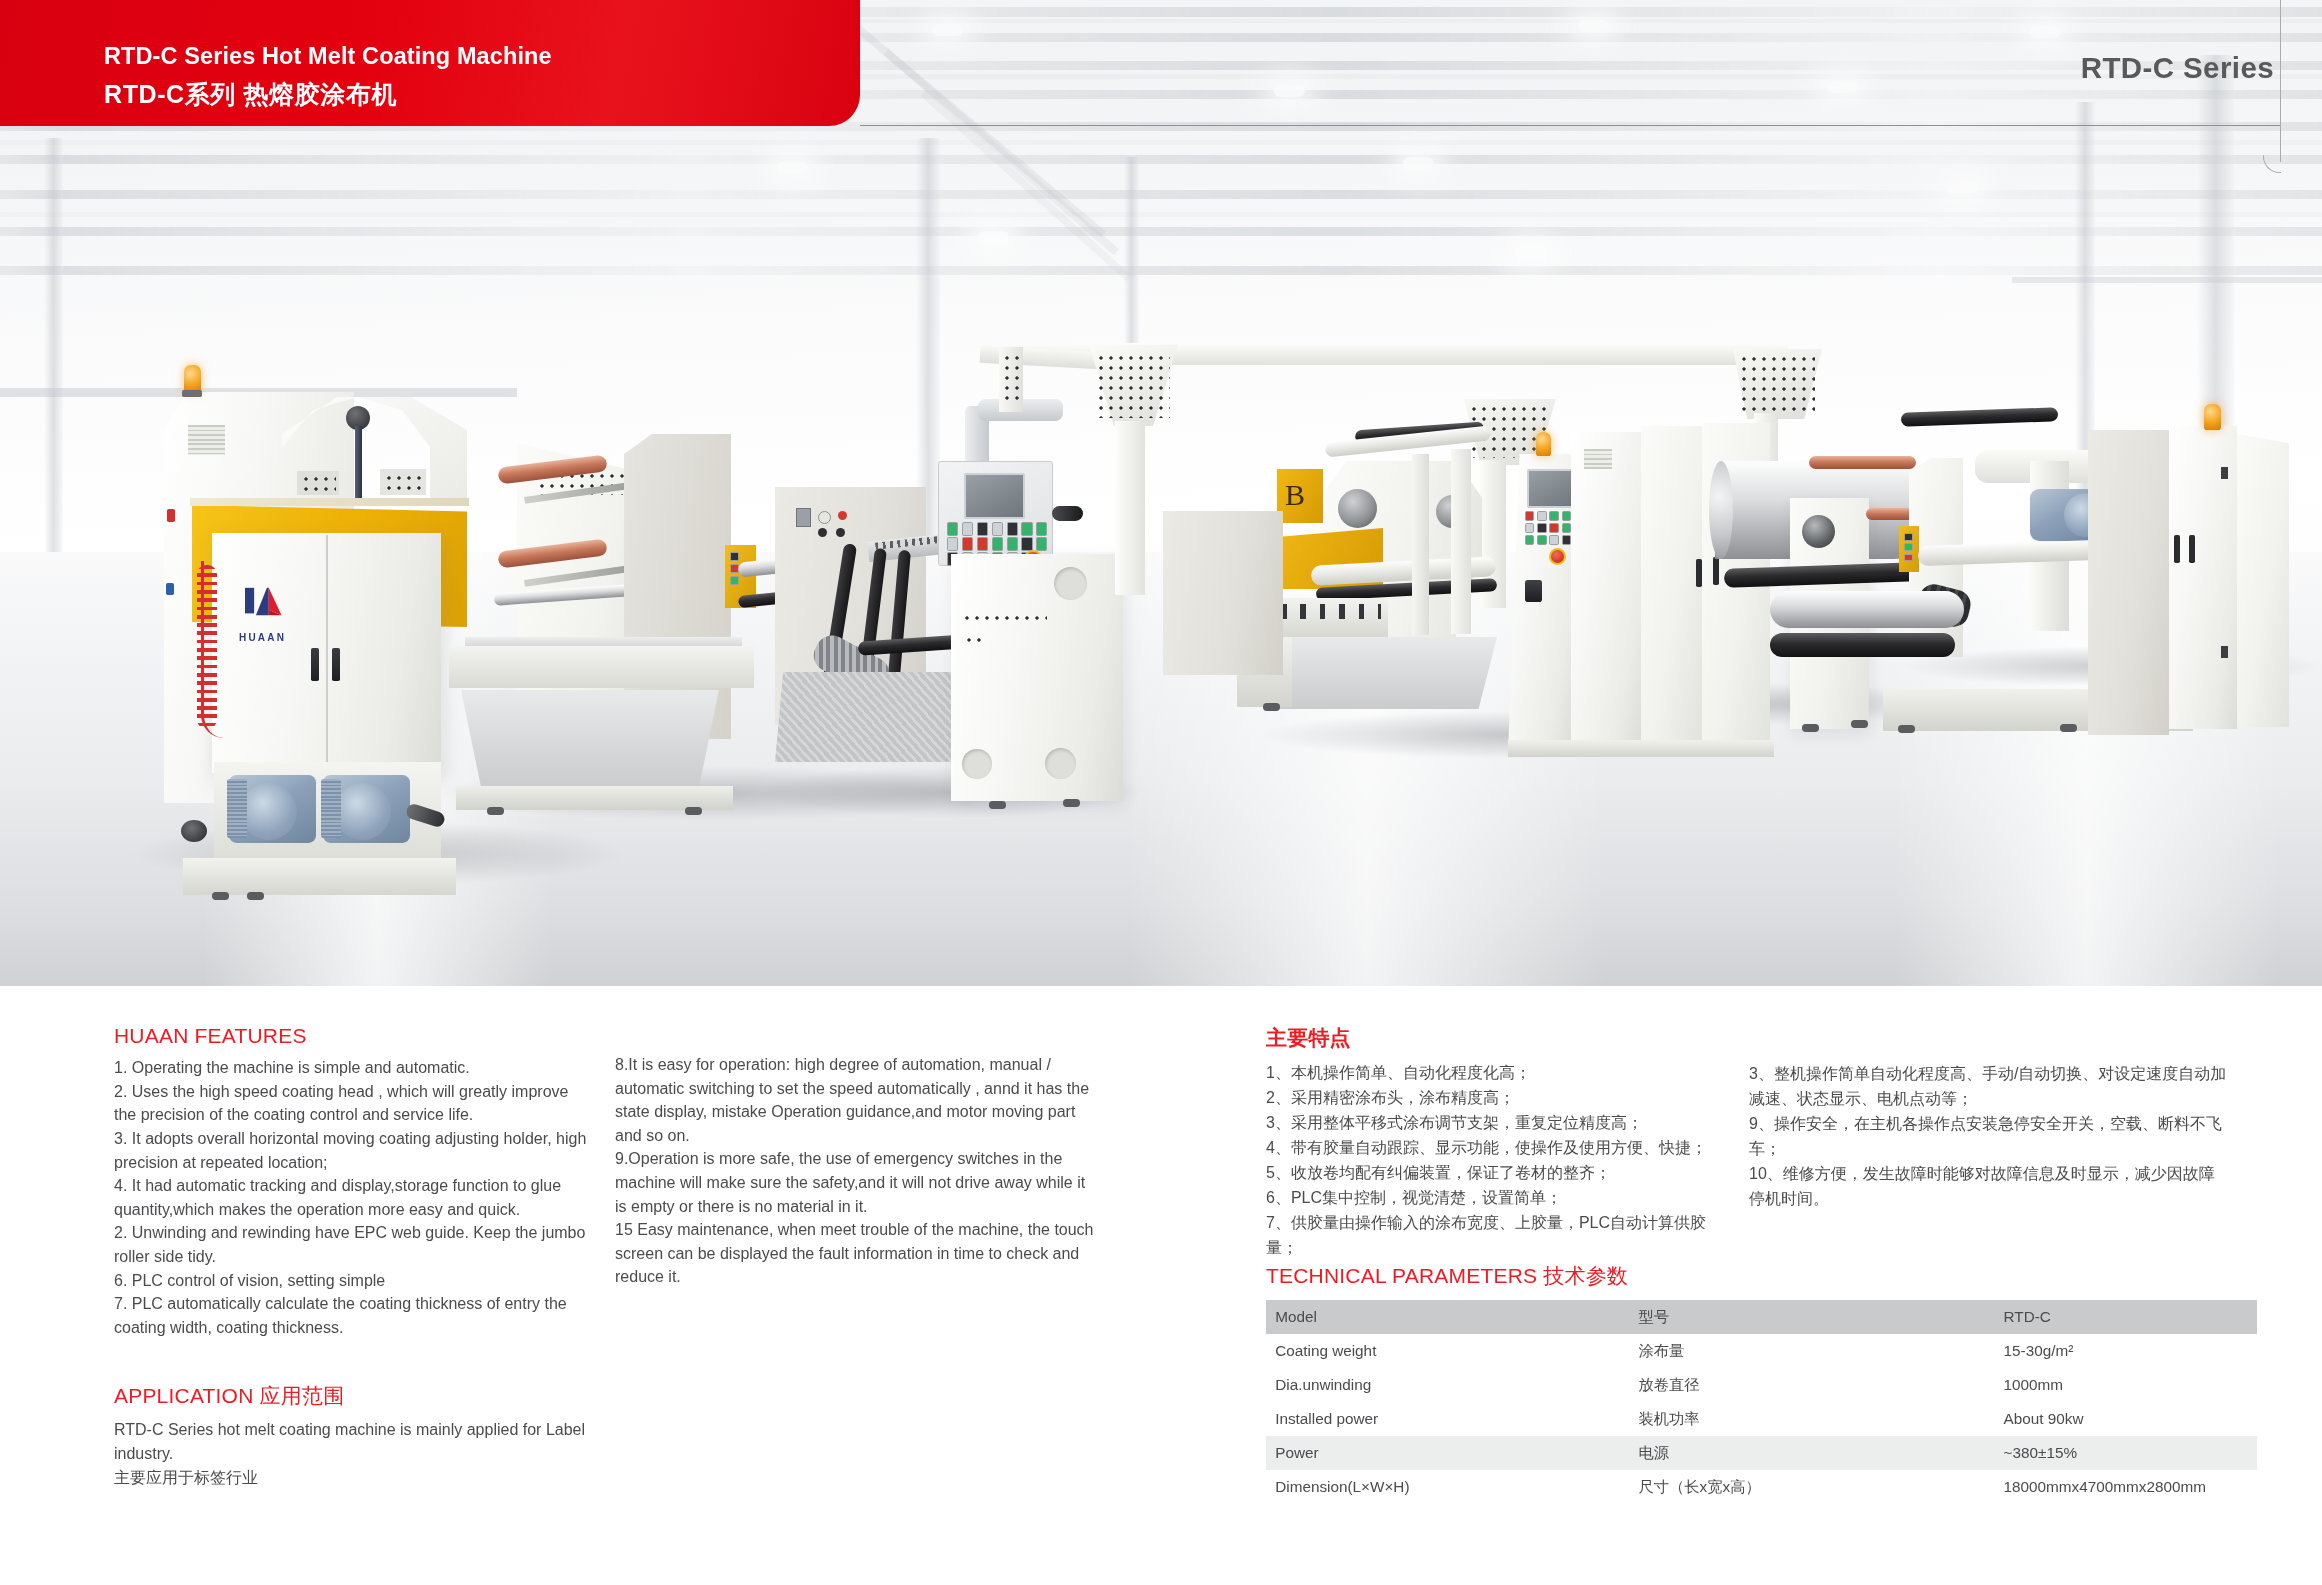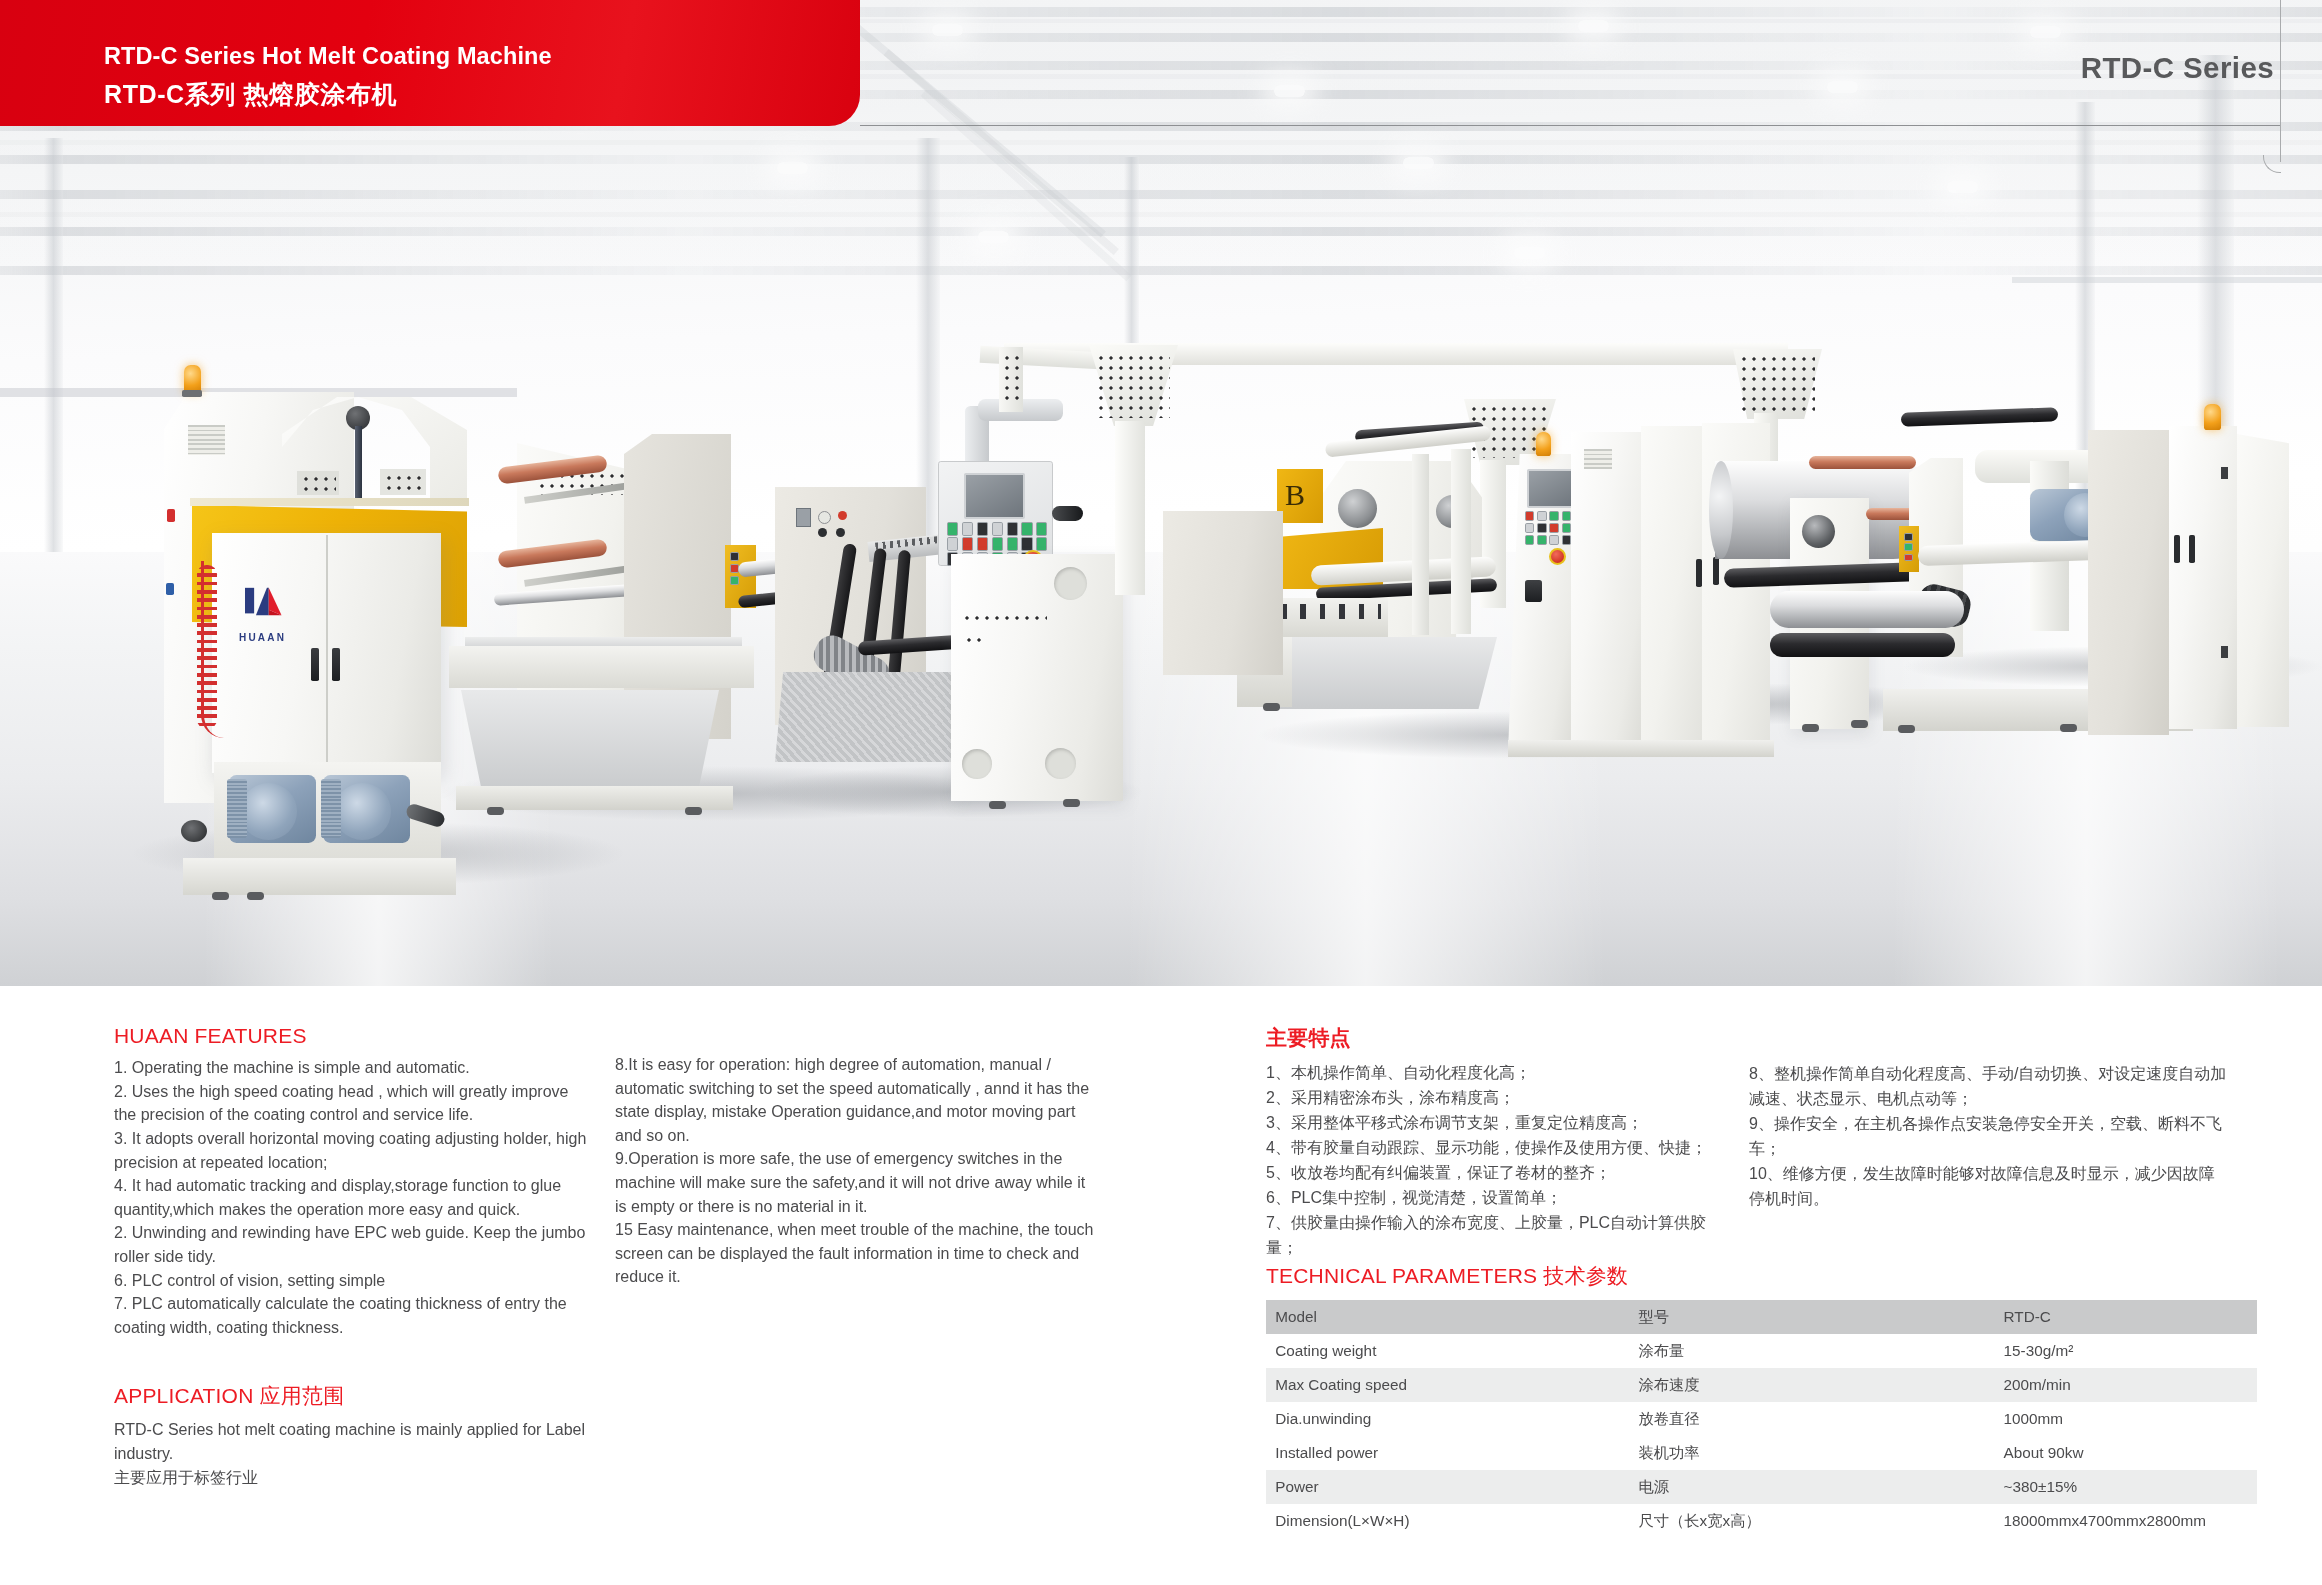--- a/index.html
+++ b/index.html
@@ -429,21 +429,21 @@
     <p class="bodytxt cn p">1、本机操作简单、自动化程度化高；</p>
     <p class="bodytxt cn p">2、采用精密涂布头，涂布精度高；</p>
     <p class="bodytxt cn p">3、采用整体平移式涂布调节支架，重复定位精度高；</p>
     <p class="bodytxt cn p">4、带有胶量自动跟踪、显示功能，使操作及使用方便、快捷；</p>
     <p class="bodytxt cn p">5、收放卷均配有纠偏装置，保证了卷材的整齐；</p>
     <p class="bodytxt cn p">6、PLC集中控制，视觉清楚，设置简单；</p>
     <p class="bodytxt cn p">7、供胶量由操作输入的涂布宽度、上胶量，PLC自动计算供胶量；</p>
   </div>
 
   <div class="col" id="c4">
-    <p class="bodytxt cn p">8、整机操作简单自动化程度高、手动/自动切换、对设定速度自动加减速、状态显示、电机点动等；</p>
+    <p class="bodytxt cn p">3、整机操作简单自动化程度高、手动/自动切换、对设定速度自动加减速、状态显示、电机点动等；</p>
     <p class="bodytxt cn p">9、操作安全，在主机各操作点安装急停安全开关，空载、断料不飞车；</p>
     <p class="bodytxt cn p">10、维修方便，发生故障时能够对故障信息及时显示，减少因故障停机时间。</p>
   </div>
 
   <div class="col" id="app">
     <div class="hdred">APPLICATION 应用范围</div>
     <div class="hd-gap"></div>
     <p class="bodytxt p">RTD-C Series hot melt coating machine is mainly applied for Label industry.</p>
     <p class="bodytxt cn p">主要应用于标签行业</p>
   </div>
@@ -455,25 +455,20 @@
         <tr class="head">
           <td>Model</td>
           <td>型号</td>
           <td>RTD-C</td>
         </tr>
         <tr class="even">
           <td>Coating weight</td>
           <td>涂布量</td>
           <td>15-30g/m²</td>
         </tr>
-        <tr class="odd">
-          <td>Max Coating speed</td>
-          <td>涂布速度</td>
-          <td>200m/min</td>
-        </tr>
         <tr class="even">
           <td>Dia.unwinding</td>
           <td>放卷直径</td>
           <td>1000mm</td>
         </tr>
         <tr class="even">
           <td>Installed power</td>
           <td>装机功率</td>
           <td>About 90kw</td>
         </tr>

